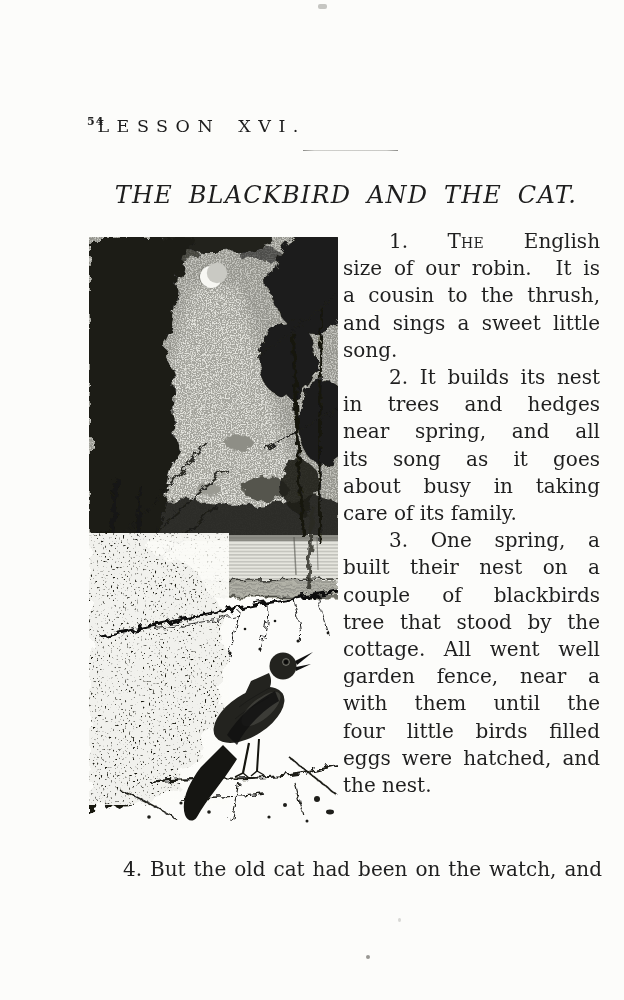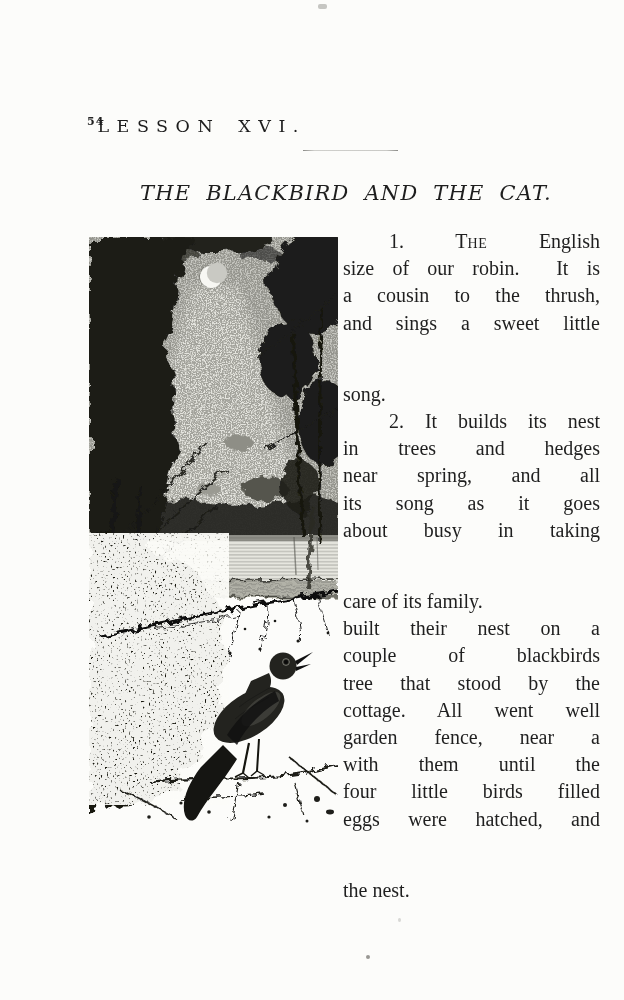--- a/index.html
+++ b/index.html
@@ -13,30 +13,30 @@
   .speck-top{left:318px;top:4px;width:9px;height:5px;background:#9a9a96;opacity:.55;filter:blur(.6px);border-radius:2px;}
   .speck-mid{left:366px;top:955px;width:4px;height:4px;background:#55544f;opacity:.6;}
   .speck-low{left:398px;top:918px;width:3px;height:4px;background:#b4b4b0;opacity:.5;}
   
   .page-num{position:absolute;left:87px;top:115px;font-size:11px;font-weight:700;letter-spacing:1px;}
   .lesson{position:absolute;left:90px;top:116px;width:512px;
     font-size:17.5px;letter-spacing:7.5px;text-indent:7.5px;word-spacing:5px;color:#1d1d1d;}
   .rule{position:absolute;left:303px;top:150px;width:95px;height:1.4px;
     background:linear-gradient(90deg,#6f6f6b,#c4c4c0 12%,#bdbdb9 88%,#6f6f6b);opacity:.8;}
   .title{position:absolute;left:90px;top:181px;width:512px;margin:0;text-align:center;
-    font-size:21px;font-style:italic;font-weight:500;letter-spacing:1.2px;word-spacing:7px;color:#1e1e1e;}
+    font-size:24px;font-style:italic;font-weight:500;letter-spacing:1.2px;word-spacing:7px;color:#1e1e1e;}
   
   .illustration{position:absolute;left:89px;top:237px;width:249px;height:593px;margin:0;}
   .illustration svg{display:block;}
   
   .text-col{position:absolute;left:343px;top:228px;width:257px;
     font-size:20px;line-height:27.2px;color:#1f1f1f;}
-  .line{text-align:justify;text-align-last:justify;white-space:normal;font-family:Liberation Serif, serif;}
+  .line{text-align:justify;text-align-last:justify;white-space:normal;}
   .line.first{text-indent:46px;}
-  .line.last{text-align-last:left;margin-top:44px;}
+  .line.last{text-align-last:left;}
   .sc{font-variant:small-caps;letter-spacing:.5px;}
   .closing{position:absolute;left:89px;top:856px;width:513px;
     font-size:20px;line-height:27px;color:#1f1f1f;
     text-indent:34px;text-align:justify;text-align-last:justify;}
 </style>
 </head>
 <body>
 
 <div class="page">
 
@@ -213,25 +213,27 @@
       <div class="line">size of our robin.&nbsp; It is</div>
       <div class="line">a cousin to the thrush,</div>
       <div class="line">and sings a sweet little</div>
       <div class="line last">song.</div>
       <div class="line first">2. It builds its nest</div>
       <div class="line">in trees and hedges</div>
       <div class="line">near spring, and all</div>
       <div class="line">its song as it goes</div>
       <div class="line">about busy in taking</div>
       <div class="line last">care of its family.</div>
+      <div class="line first">3. One spring, a</div>
       <div class="line">built their nest on a</div>
       <div class="line">couple of blackbirds</div>
       <div class="line">tree that stood by the</div>
       <div class="line">cottage. All went well</div>
       <div class="line">garden fence, near a</div>
       <div class="line">with them until the</div>
       <div class="line">four little birds filled</div>
       <div class="line">eggs were hatched, and</div>
       <div class="line last">the nest.</div>
     </div>
 
+  <div class="closing">4. But the old cat had been on the watch, and</div>
 
 </div>
 
 </body></html>

